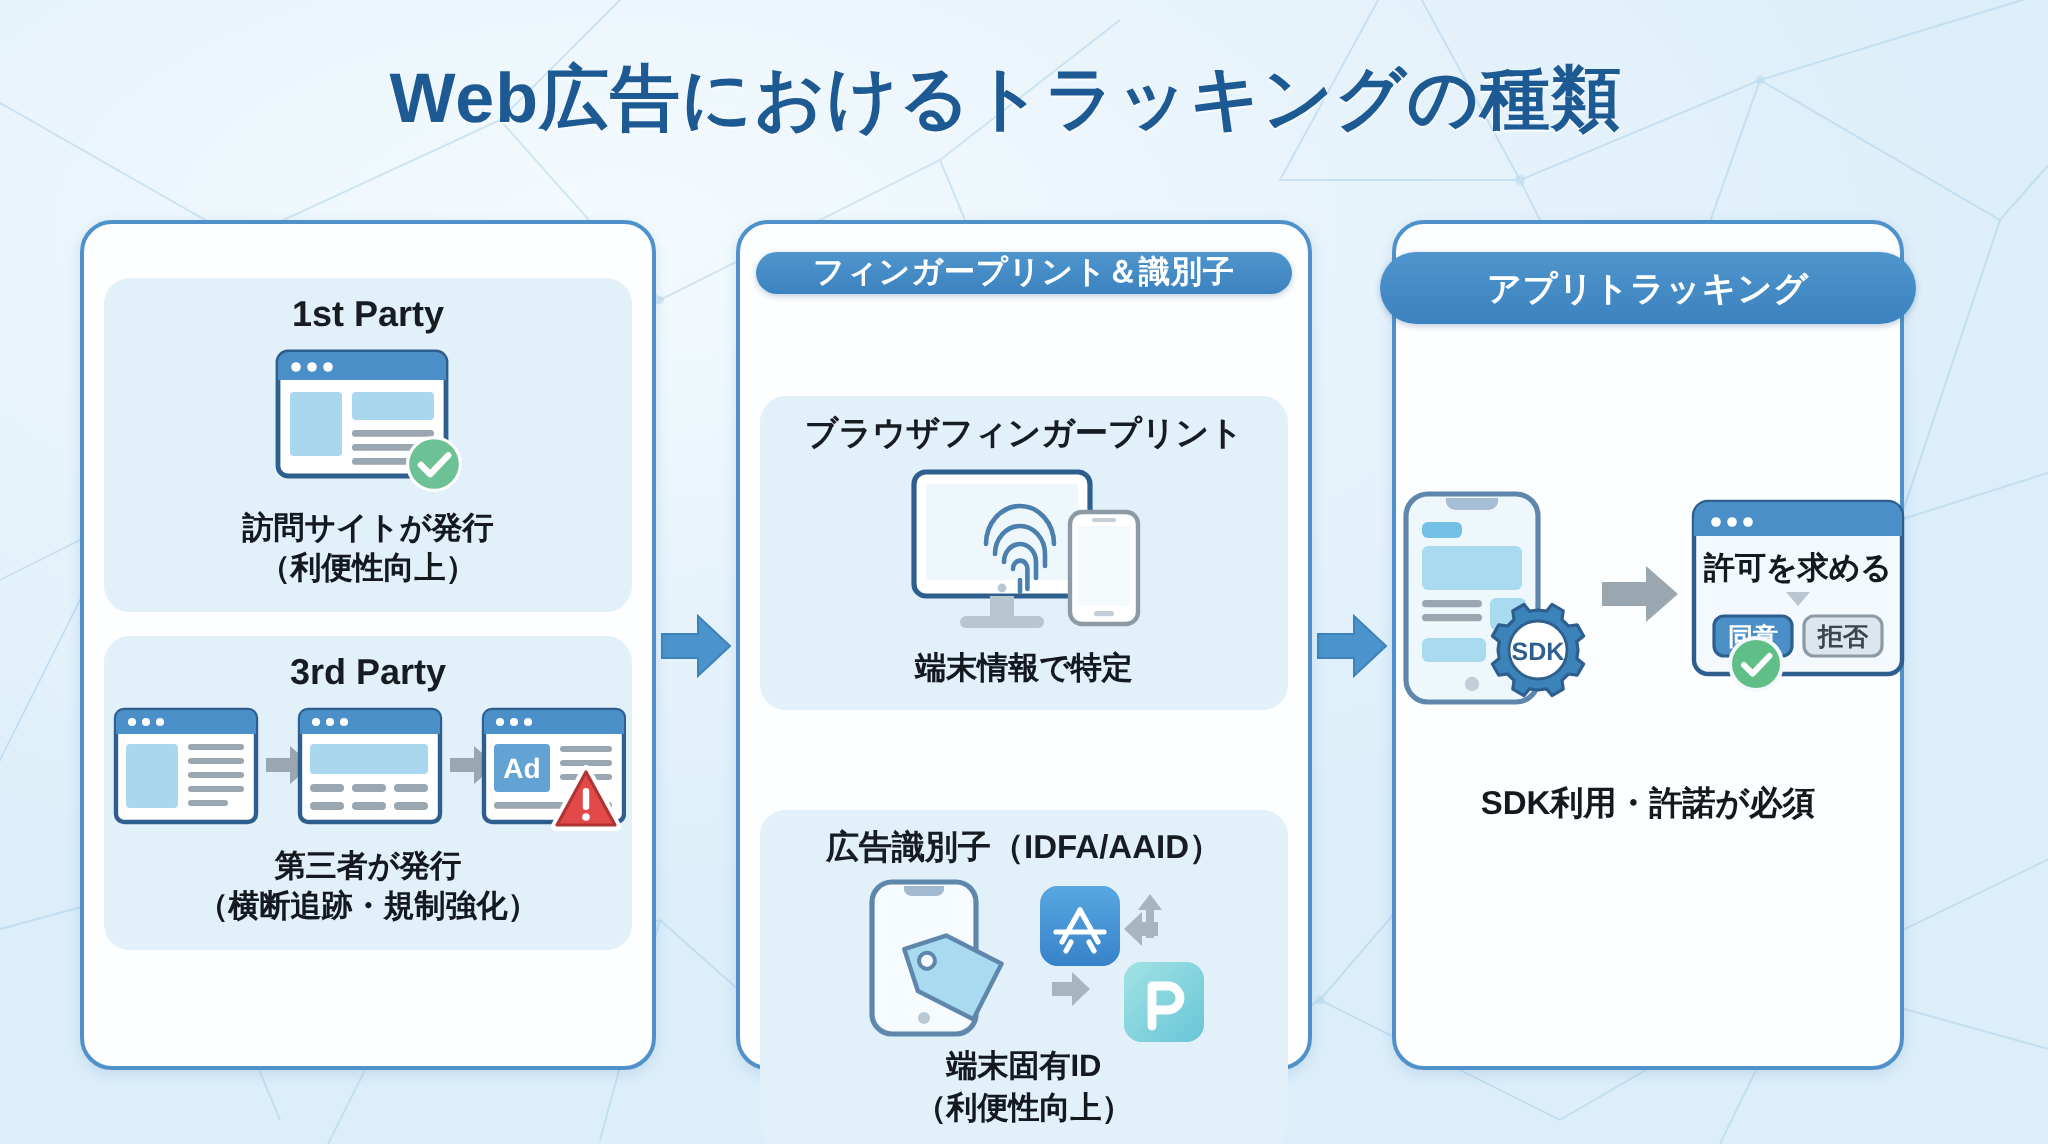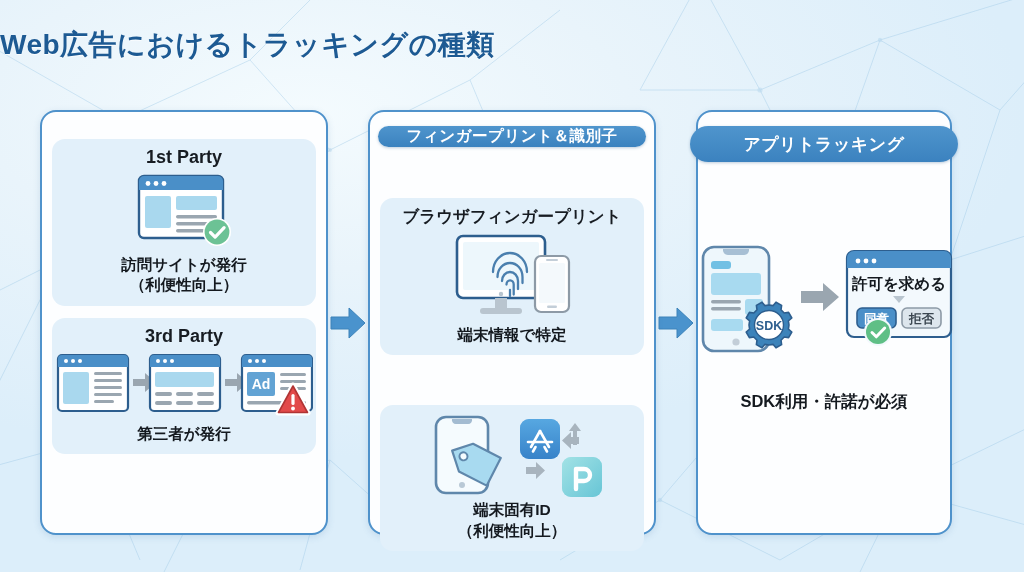--- a/index.html
+++ b/index.html
@@ -28,22 +28,22 @@
     inset: 0;
     opacity: .55;
   }
 
   
   #title {
     position: absolute;
     top: 26px;
     left: 0;
     width: 811px;
-    text-align: left;
-    font-size: 28px;
+    text-align: right;
+    font-size: 35px;
     font-weight: 700;
     letter-spacing: .5px;
     color: #1d5a93;
     text-shadow: 0 1px 1px rgba(255,255,255,.85);
     white-space: nowrap;
   }
 
   
   #columns {
     position: absolute;
@@ -268,20 +268,21 @@
             <path d="M16 2 L31 30 H1 Z" fill="#ffffff" stroke="#ffffff" stroke-width="5" stroke-linejoin="round"></path>
             <path d="M16 3 L30.5 29.5 H1.5 Z" fill="#e24a4a" stroke="#b03434" stroke-width="1.6" stroke-linejoin="round"></path>
             <rect x="14.4" y="11" width="3.2" height="11" rx="1.6" fill="#ffffff"></rect>
             <circle cx="16" cy="25.5" r="1.9" fill="#ffffff"></circle>
           </g>
         </svg>
       </div>
 
       <div class="card-caption">
         <span>第三者が発行</span><br>
+        <span>（横断追跡・規制強化）</span>
       </div>
     </div>
   </div>
 
   <div class="panel-gap">
     <svg class="connector" width="38" height="34" viewBox="0 0 38 34">
       <path d="M2 11 h18 v-9 l16 15 l-16 15 v-9 h-18 z" fill="#4a93cd" stroke="#3c83ba" stroke-width="1"></path>
     </svg>
   </div>
 
@@ -312,20 +313,21 @@
           <rect x="100" y="75.5" width="10" height="2.6" rx="1.3" fill="#c3ced8"></rect>
         </svg>
       </div>
 
       <div class="card-caption">
         <span>端末情報で特定</span>
       </div>
     </div>
 
     <div class="card" style="margin-top:12px;">
+      <div class="card-title sm">広告識別子（IDFA/AAID）</div>
 
       <div class="art">
         <svg width="200" height="84" viewBox="0 0 200 84">
           <rect x="24" y="4" width="52" height="76" rx="10" fill="#f5fbfe" stroke="#5f87ab" stroke-width="2.6"></rect>
           <path d="M40 6 h20 a4 4 0 0 1 -4 5 h-12 a4 4 0 0 1 -4 -5 z" fill="#5f87ab" opacity=".55"></path>
           <circle cx="50" cy="72" r="3" fill="#b9c9d6"></circle>
           <g transform="translate(40,26) rotate(-18 26 20)">
             <path d="M4 4 h22 l22 22 l-22 22 l-22 -22 z" fill="#a8daf0" stroke="#5f87ab" stroke-width="2.2" stroke-linejoin="round"></path>
             <circle cx="13" cy="13" r="4" fill="#f5fbfe" stroke="#5f87ab" stroke-width="2"></circle>
           </g>

